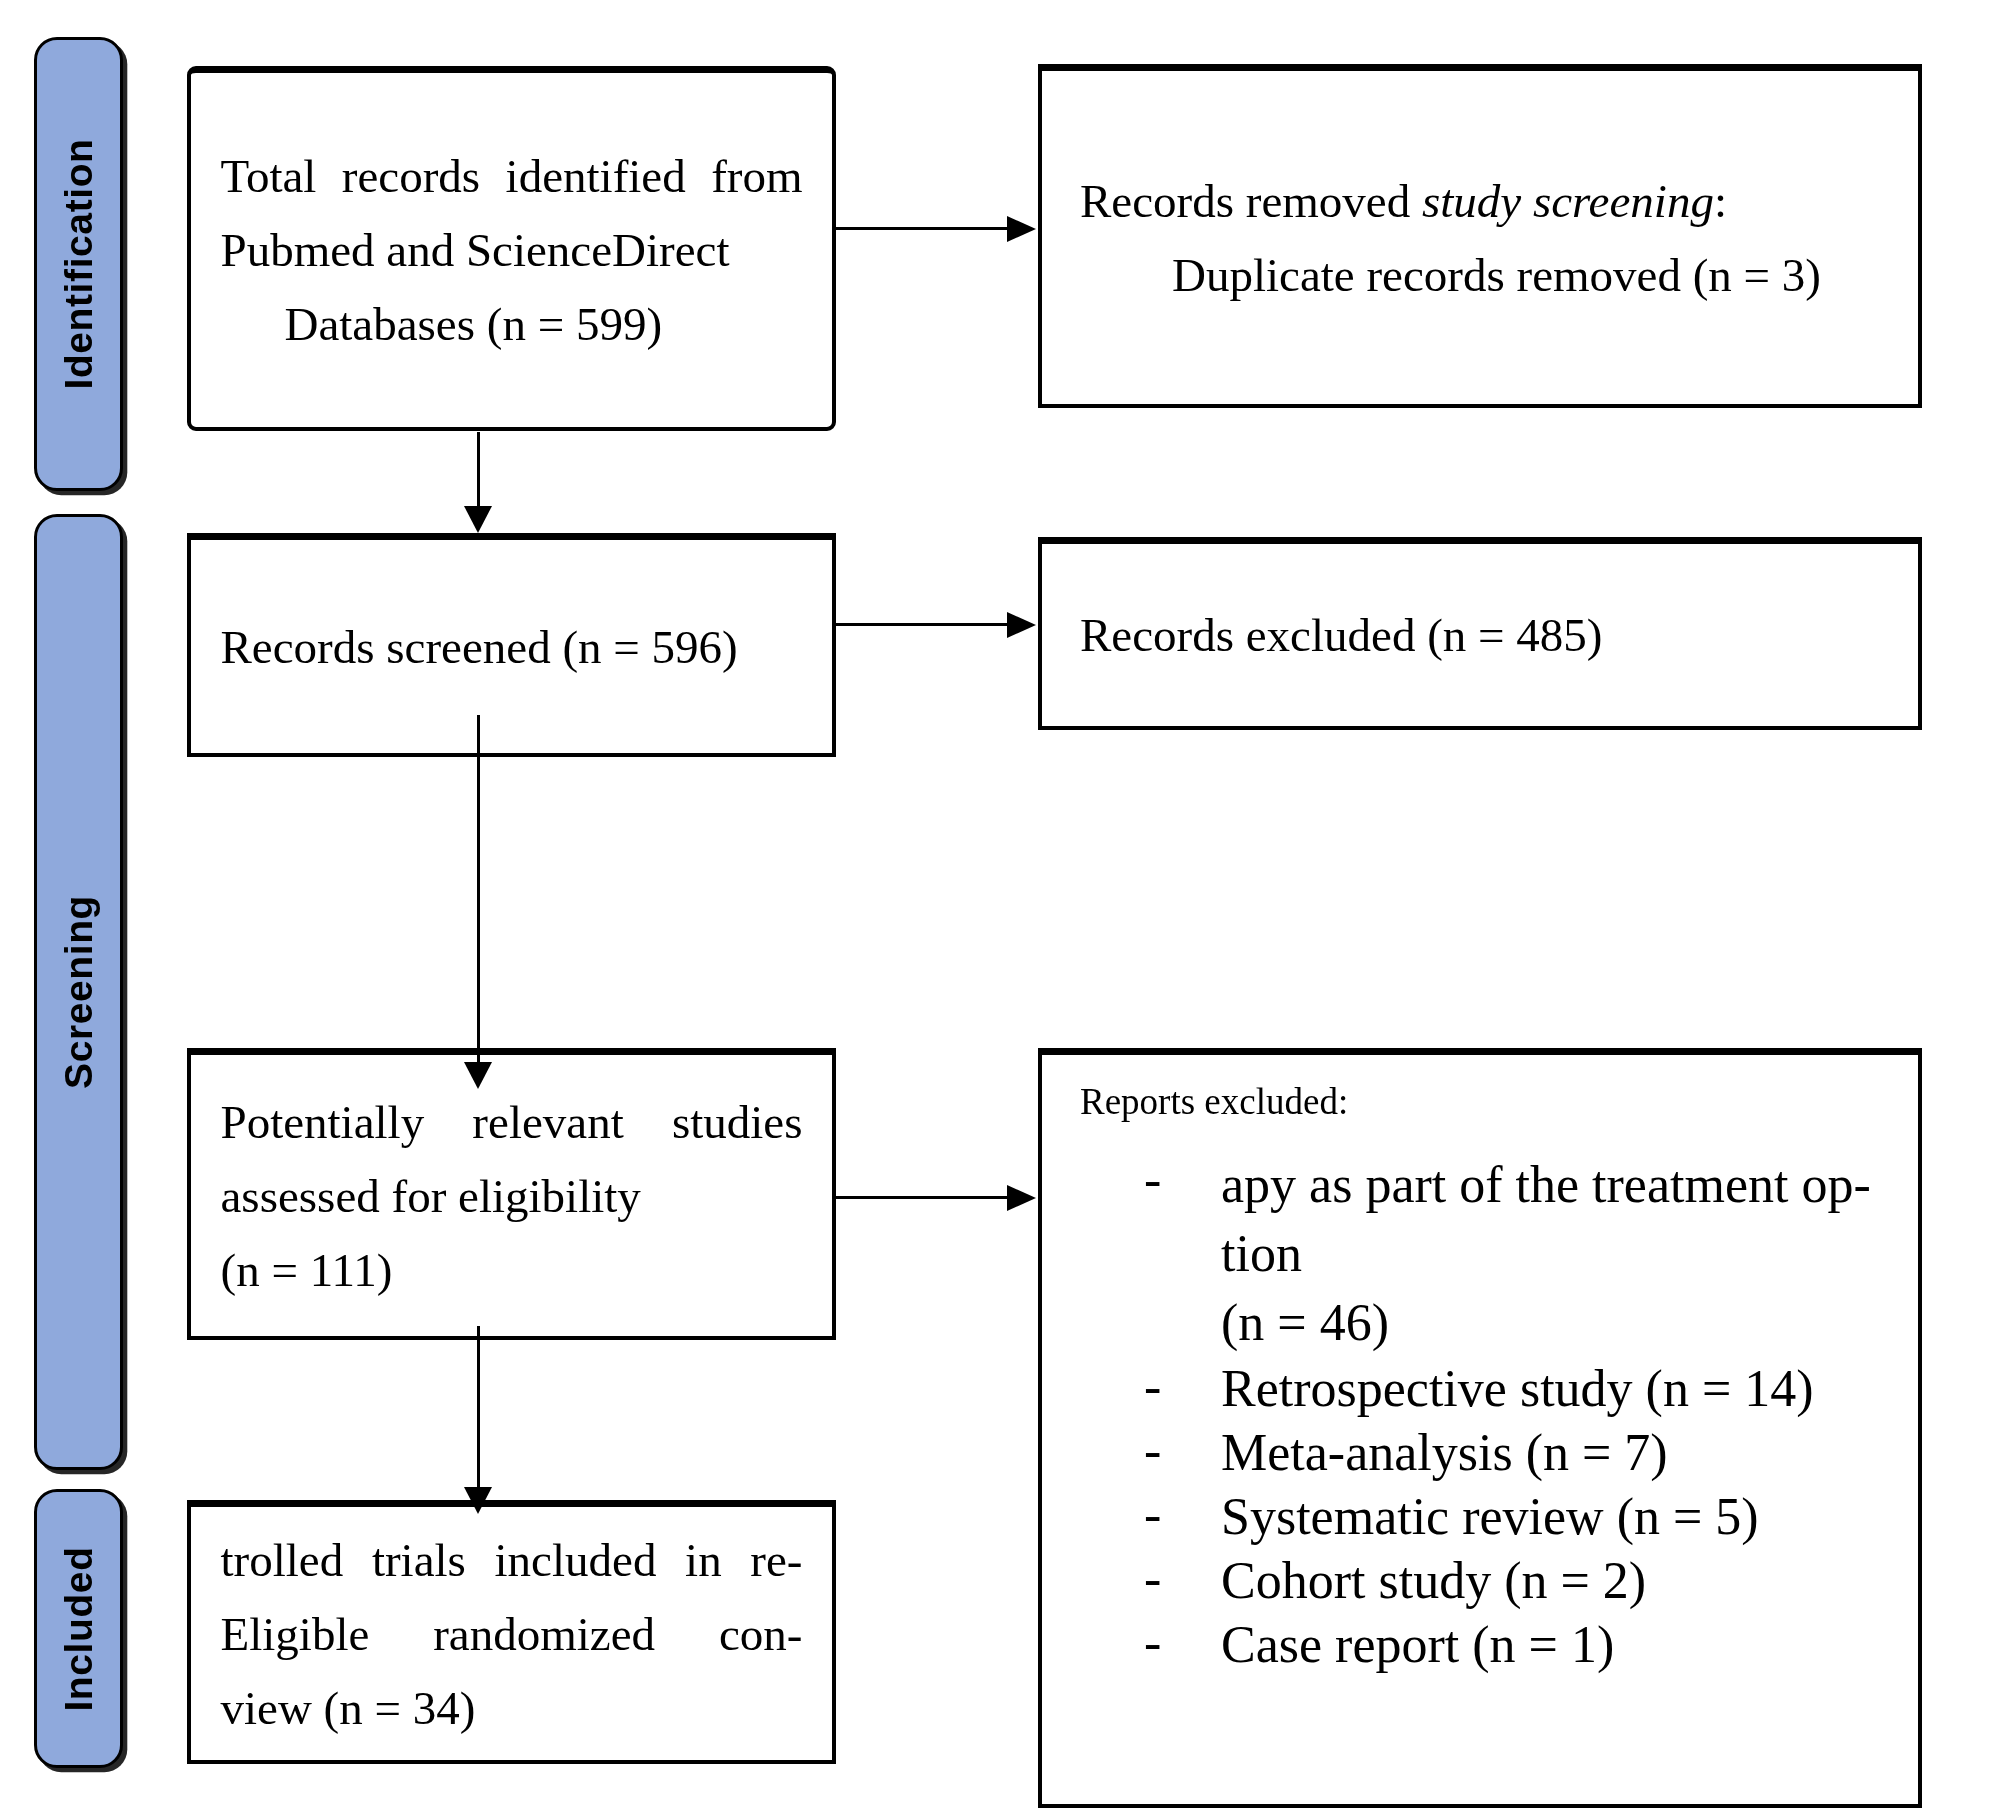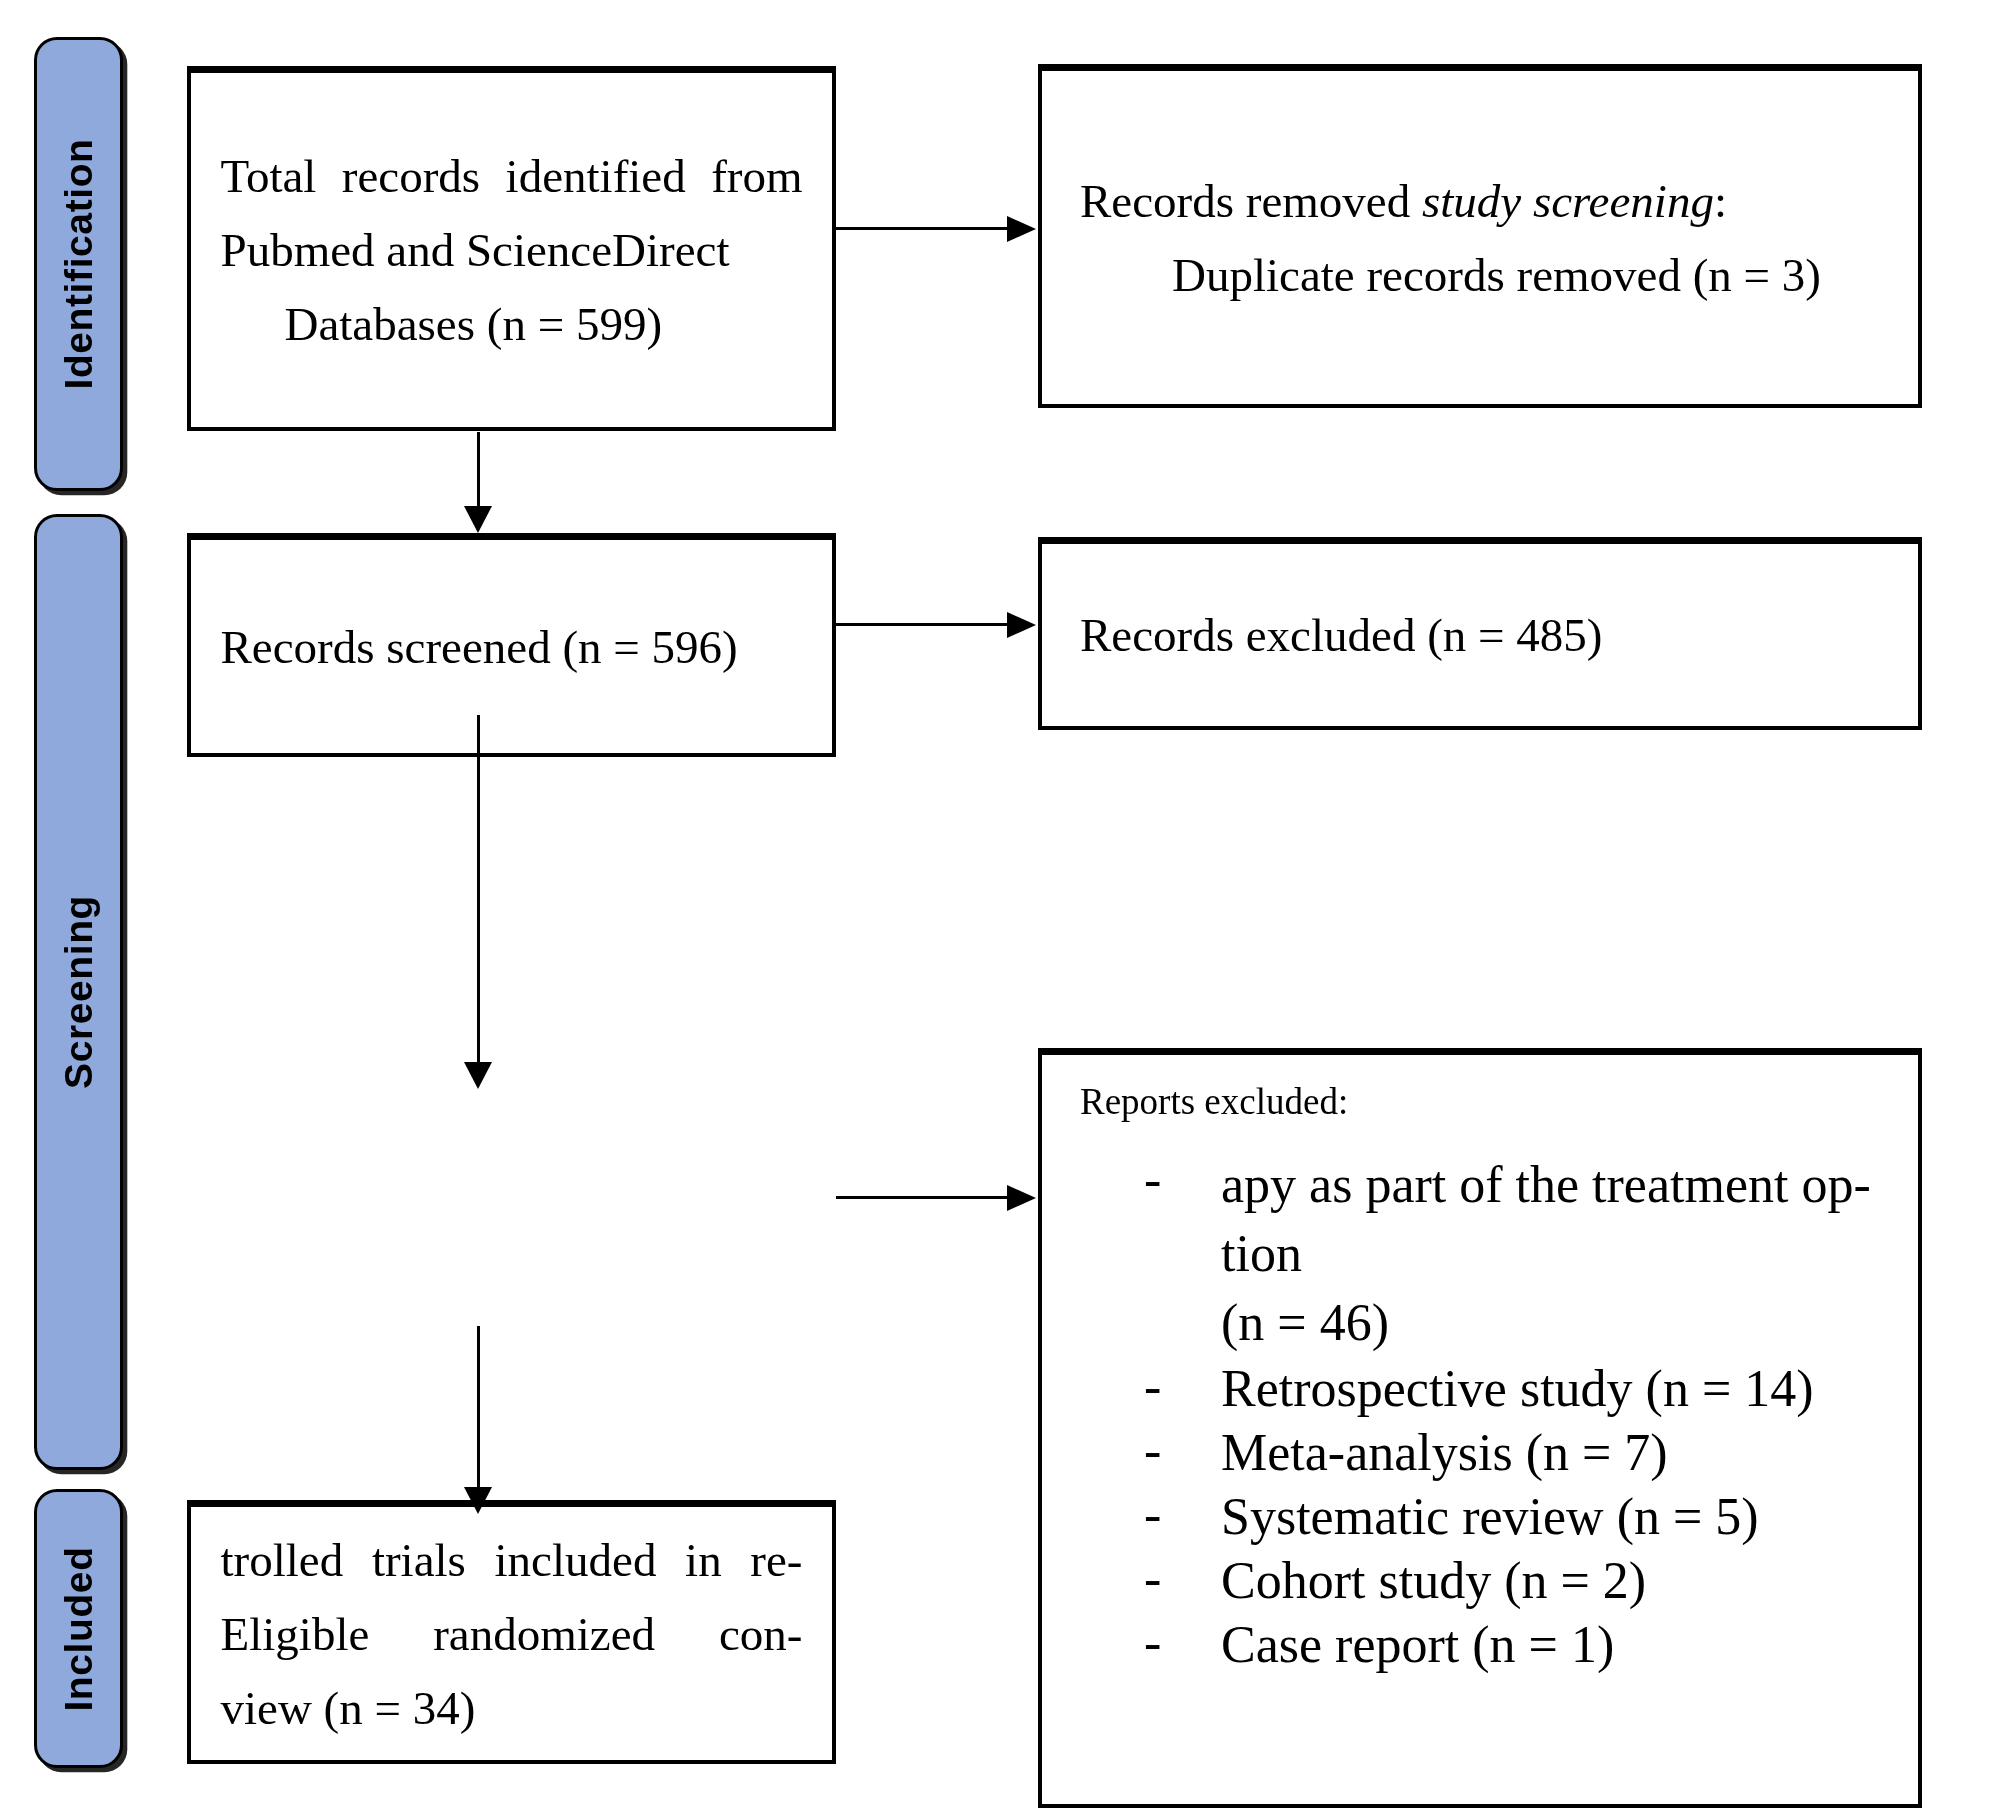--- a/index.html
+++ b/index.html
@@ -61,39 +61,44 @@
   <div class="stage" style="top:37px; height:454px;">
     <span class="vlabel">Identification</span>
   </div>
   <div class="stage" style="top:514px; height:956px;">
     <span class="vlabel">Screening</span>
   </div>
   <div class="stage" style="top:1489px; height:279px;">
     <span class="vlabel">Included</span>
   </div>
 
-  <div class="fbox lcol" style="top:66px; height:365px;">
+  <div class="fbox lcol" style="top:66px; height:365px;border-radius:9px;">
     <div class="line jl">Total records identified from</div>
     <div class="line">Pubmed and ScienceDirect</div>
     <div class="line ind1">Databases (n = 599)</div>
   </div>
 
   <div class="fbox rcol" style="top:64px; height:344px;">
     <div class="line"><span>Records removed </span><span class="it">study screening</span><span>:</span></div>
     <div class="line ind2">Duplicate records removed (n = 3)</div>
   </div>
 
   <div class="fbox lcol" style="top:533px; height:224px;">
     <div class="line">Records screened (n = 596)</div>
   </div>
 
   <div class="fbox rcol" style="top:537px; height:193px;">
     <div class="line">Records excluded (n = 485)</div>
   </div>
 
+  <div class="fbox lcol" style="top:1048px; height:292px;">
+    <div class="line jl">Potentially relevant studies</div>
+    <div class="line">assessed for eligibility</div>
+    <div class="line">(n = 111)</div>
+  </div>
 
   <div class="fbox rcol" id="box-reports" style="top:1048px; height:760px;">
     <div class="title">Reports excluded:</div>
     <div id="reports-list">
         <div class="li multi">
           <span class="dash">-</span>
           <span class="itext">
             <div>apy as part of the treatment op-</div>
             <div>tion</div>
             <div>(n = 46)</div>

